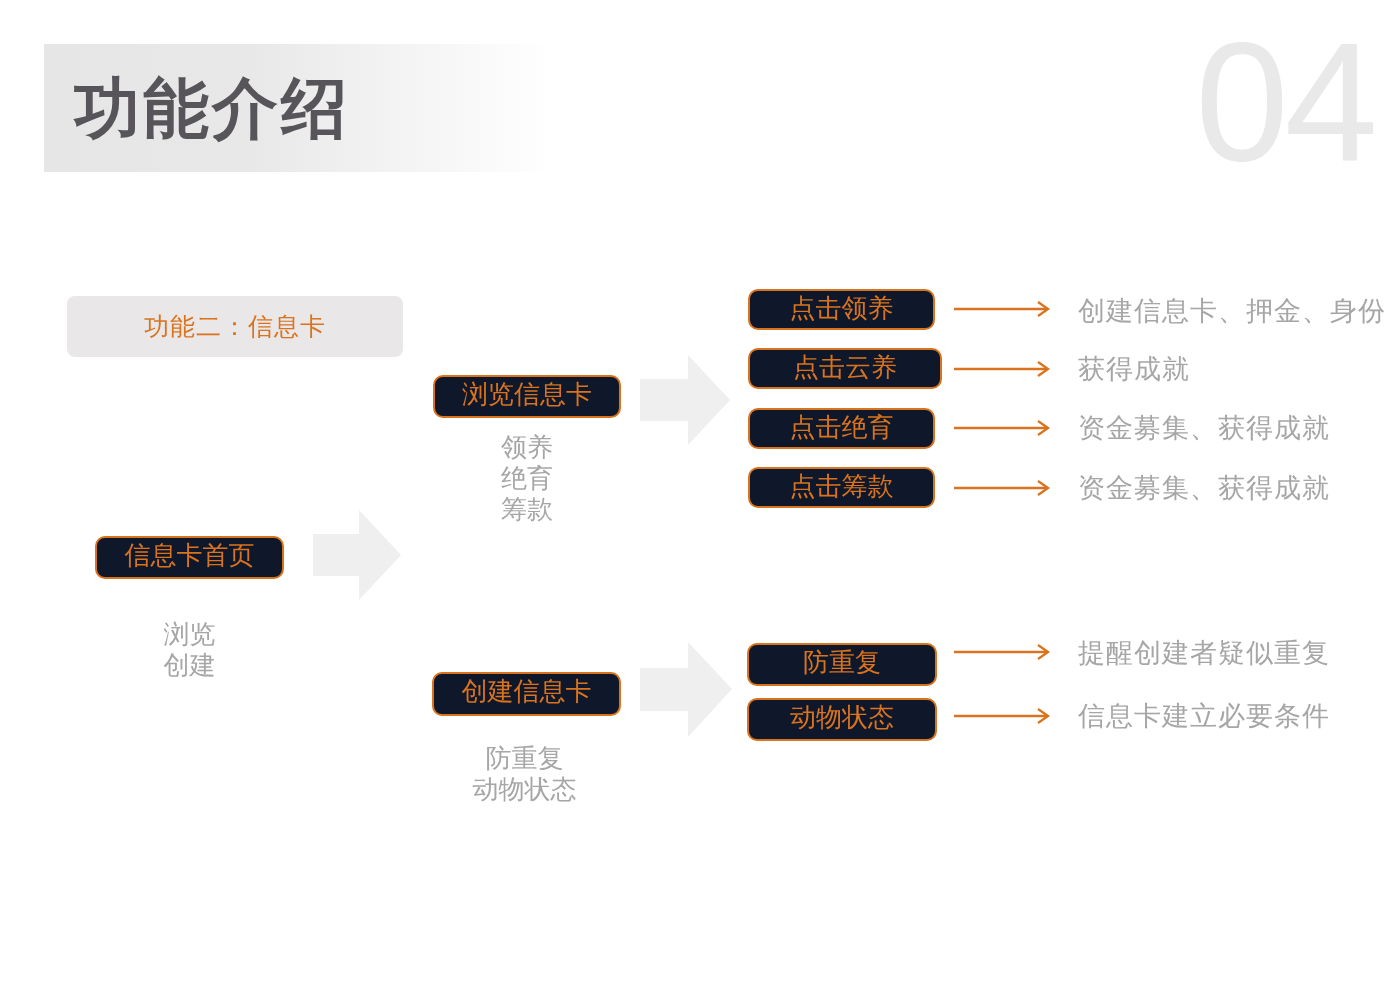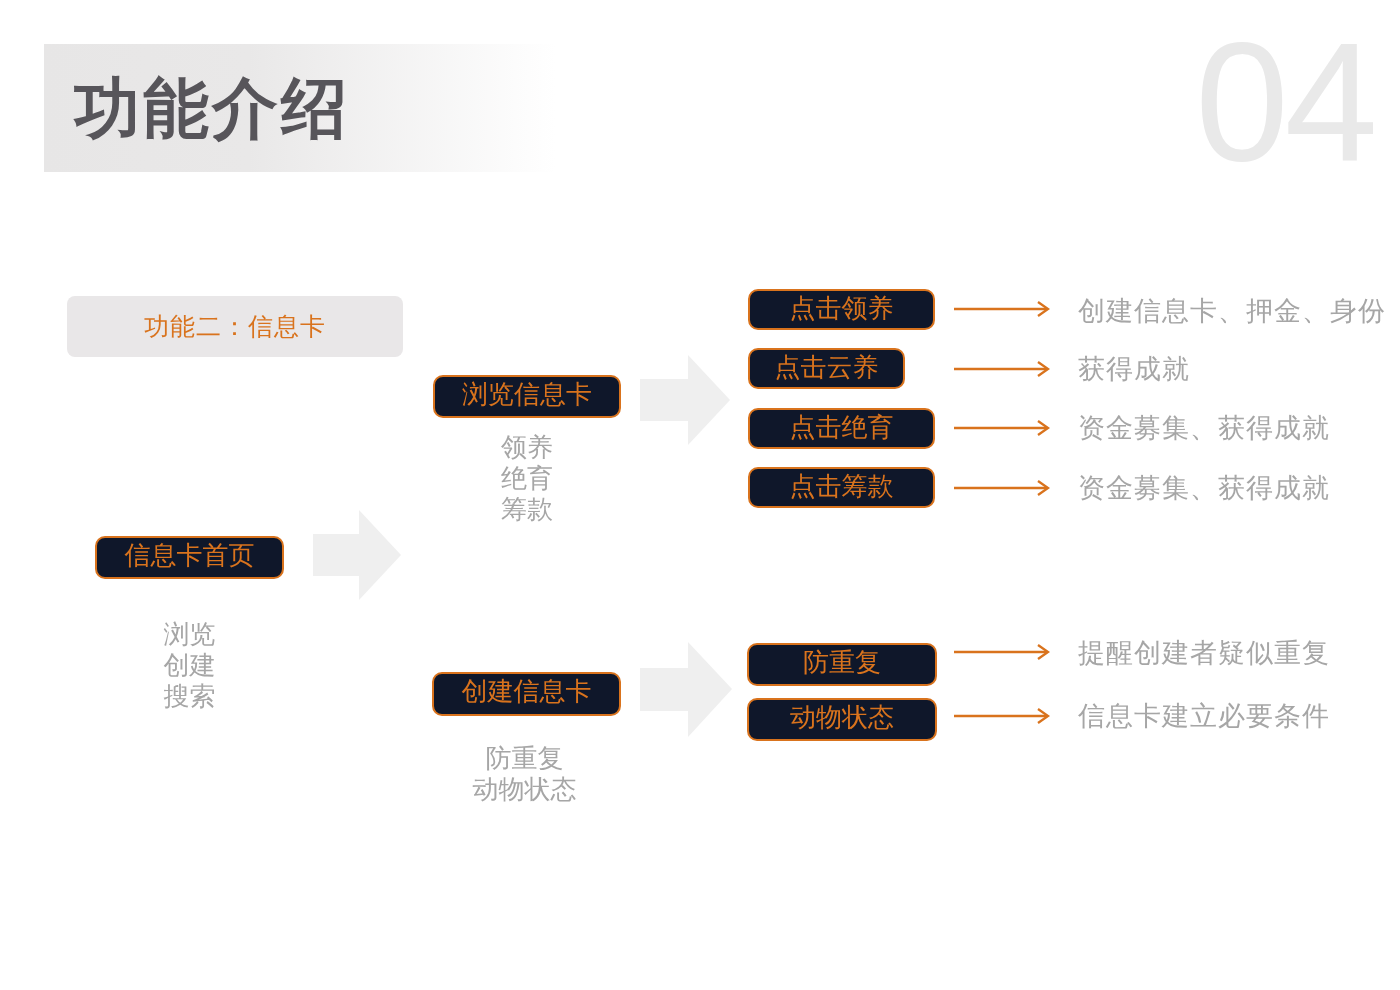--- a/index.html
+++ b/index.html
@@ -75,21 +75,20 @@
 <div class="abs section-box">
   <span>功能二：信息卡</span>
 </div>
 
 <div class="abs node" style="left:95px; top:536px; width:189px; height:43px;">
   <span>信息卡首页</span>
 </div>
 <div class="abs gray-list" style="left:92px; top:619px; width:195px;">
   <div>浏览</div>
   <div>创建</div>
-  <div>搜索</div>
 </div>
 
 <svg class="abs block-arrow" style="left:313px; top:510px;" width="88" height="90" viewBox="0 0 88 90">
   <polygon points="0,24 46,24 46,0 88,45 46,90 46,66 0,66"></polygon>
 </svg>
 
 <div class="abs node" style="left:433px; top:375px; width:188px; height:43px;font-family:Liberation Serif, serif;">
   <span>浏览信息卡</span>
 </div>
 <div class="abs gray-list" style="left:427px; top:432px; width:200px;">
@@ -98,21 +97,21 @@
   <div>筹款</div>
 </div>
 
 <svg class="abs block-arrow" style="left:640px; top:355px;" width="90" height="90" viewBox="0 0 90 90">
   <polygon points="0,24 48,24 48,0 90,45 48,90 48,66 0,66"></polygon>
 </svg>
 
 <div class="abs node" style="left:748px; top:289px; width:187px; height:41px;">
   <span>点击领养</span>
 </div>
-<div class="abs node" style="left:748px; top:348px; width:157px; height:41px;">
+<div class="abs node" style="left:748px; top:348px; width:194px; height:41px;">
   <span>点击云养</span>
 </div>
 <div class="abs node" style="left:748px; top:408px; width:187px; height:41px;">
   <span>点击绝育</span>
 </div>
 <div class="abs node" style="left:748px; top:467px; width:187px; height:41px;">
   <span>点击筹款</span>
 </div>
 
 <svg class="abs line-arrow" style="left:953px; top:300px;" width="104" height="18" viewBox="0 0 104 18">

